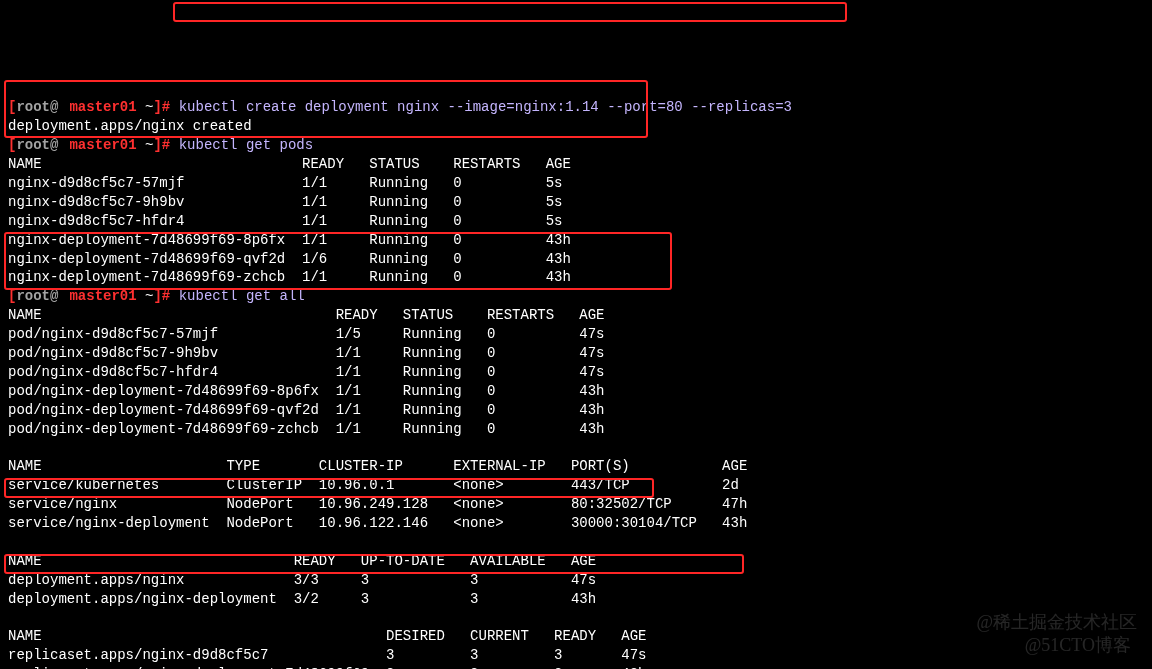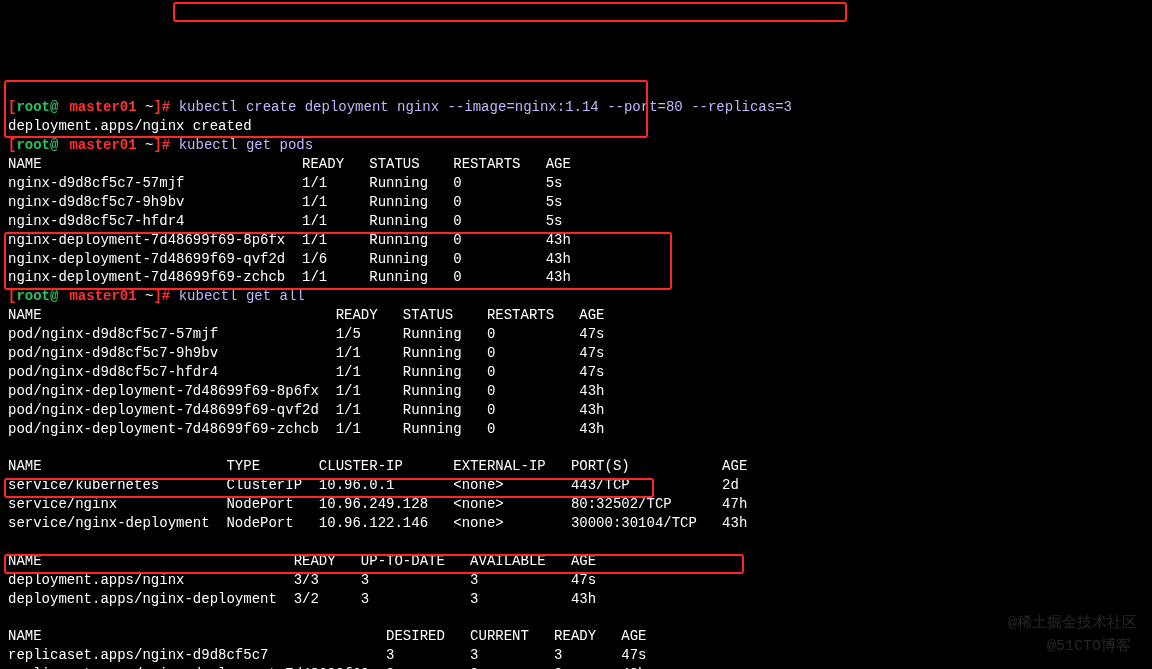--- a/index.html
+++ b/index.html
@@ -10,38 +10,38 @@
     font-family: "Consolas", "Courier New", monospace;
     font-size: 14px;
     line-height: 1.35;
     width: 1152px;
     height: 669px;
     box-sizing: border-box;
     position: relative;
     white-space: pre;
   }
   .prompt-open { color: #ff3030; font-weight: bold; }
-  .prompt-user { color: #22c55e; font-weight: bold; }
+  .prompt-user { color: #a3a3a3; font-weight: bold; }
   .prompt-host { color: #ff3030; font-weight: bold; margin-left: 11px; }
   .prompt-close { color: #ff3030; font-weight: bold; }
   .prompt-path { color: #fff; }
   .cmd { color: #c4b5fd; }
   .out { color: #fff; }
   .hl-box {
     position: absolute;
     border: 2px solid #ff2626;
     border-radius: 3px;
     pointer-events: none;
     box-sizing: border-box;
   }
   .watermark {
     position: absolute;
     color: rgba(255,255,255,0.15);
-    font-size: 15px;
-    font-family: Liberation Mono, monospace;
+    font-size: 18px;
+    font-family: Liberation Serif, serif;
   }
 </style>
 </head>
 <body>
 
 
 
 <div>
 <span class="prompt-open">[</span><span class="prompt-user">root</span><span class="prompt-user">@</span><span class="prompt-host">master01</span> <span class="prompt-path">~</span><span class="prompt-close">]#</span> <span class="cmd">kubectl create deployment nginx --image=nginx:1.14 --port=80 --replicas=3</span>
 <span class="out">deployment.apps/nginx created</span>

